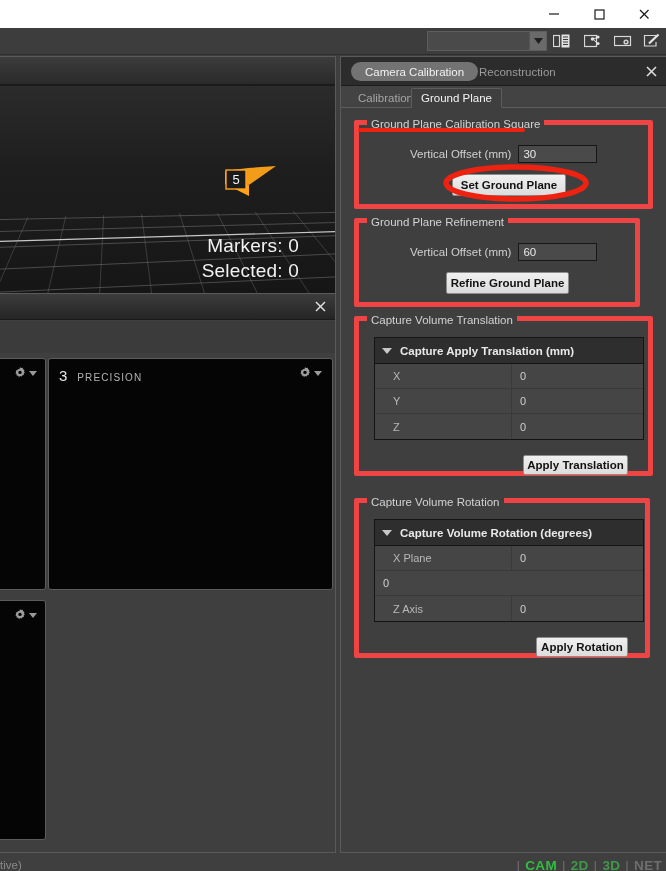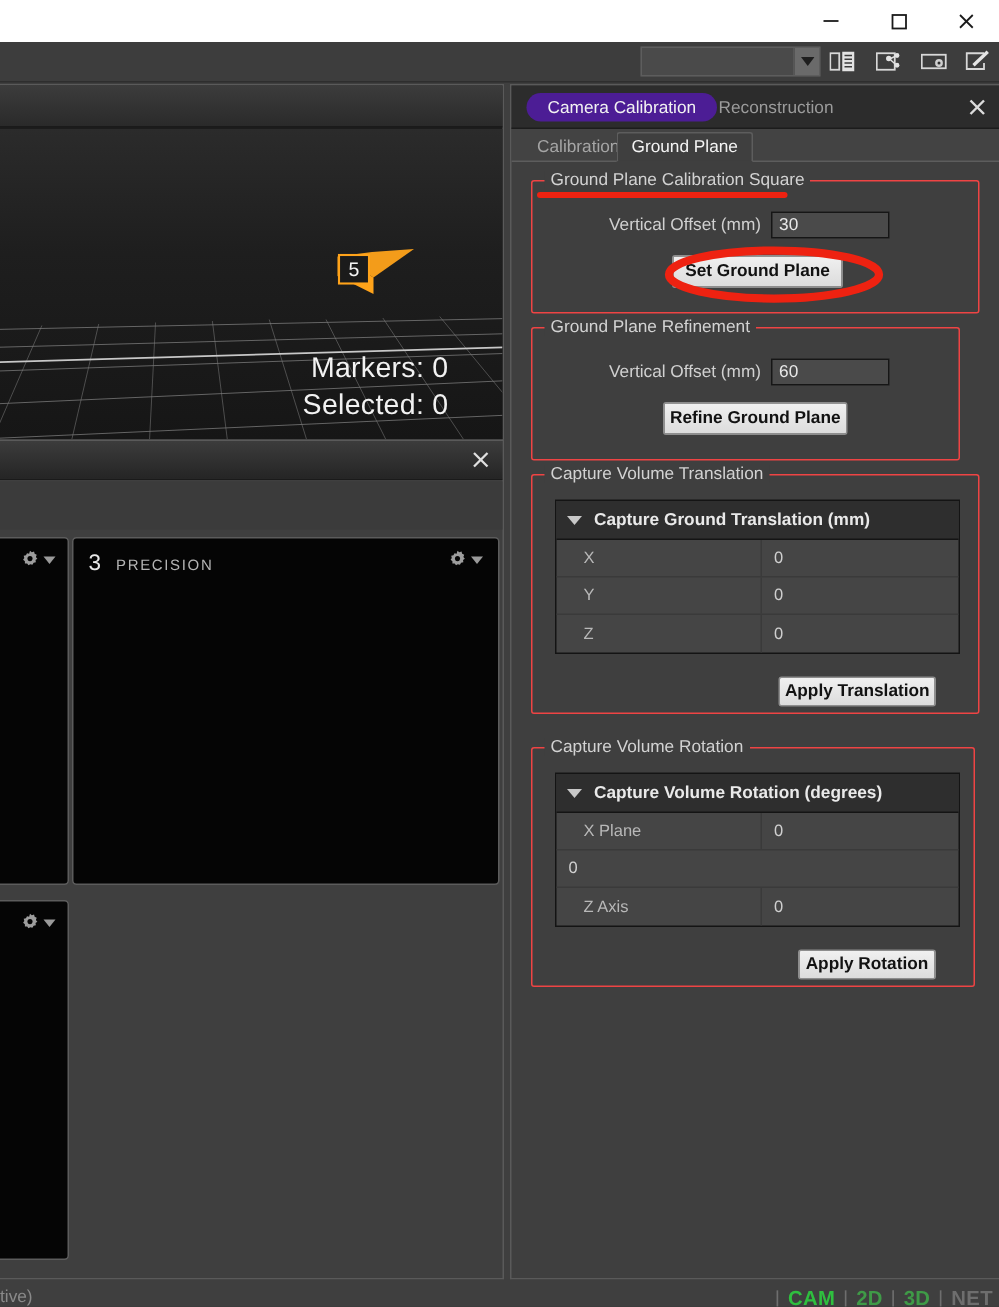--- a/index.html
+++ b/index.html
@@ -104,21 +104,21 @@
   .dock {
     position: absolute; left: 340px; top: 56px; width: 326px; height: 797px;
     background: #3f3f3f; border: 1px solid #5a5a5a; border-right: none;
   }
   .dock-tabbar {
     position: absolute; left: 0; top: 0; width: 100%; height: 29px;
     background: #2c2c2c; border-bottom: 1px solid #1c1c1c;
   }
   .pill {
     position: absolute; left: 10px; top: 5px; height: 19px; padding: 0 14px;
-    background: #4c1d95; border-radius: 10px; color: #f2f2f2; font-size: 11.5px;
+    background: #737373; border-radius: 10px; color: #f2f2f2; font-size: 11.5px;
     display: flex; align-items: center;
   }
   .tab-inactive {
     position: absolute; left: 138px; top: 5px; height: 19px;
     color: #9b9b9b; font-size: 11.5px; display: flex; align-items: center;
   }
   .dock-close {
     position: absolute; right: 6px; top: 5px; width: 18px; height: 18px;
     display: flex; align-items: center; justify-content: center;
     color: #d8d8d8; font-size: 13px;
@@ -132,21 +132,21 @@
     font-size: 11.5px; display: flex; align-items: center;
   }
   .subtab.inactive { left: 8px; color: #a5a5a5; }
   .subtab.active {
     left: 70px; color: #f4f4f4; background: #3f3f3f;
     border: 1px solid #5d5d5d; border-bottom: 1px solid #3f3f3f;
     border-radius: 2px 2px 0 0;
   }
 
   
-  .group { position: absolute; border: 1px solid #ef4444; border-radius: 2px; }
+  .group { position: absolute; border: 5px solid #ef4444; border-radius: 2px; }
   .group-title {
     position: absolute; left: 8px; top: -7px; padding: 0 4px;
     background: #3f3f3f; color: #d2d2d2; font-size: 11.5px; white-space: nowrap;
   }
   .field-row { position: absolute; display: flex; align-items: center; }
   .field-label { color: #d0d0d0; font-size: 11.5px; margin-right: 7px; }
   .field-input {
     background: #4a4a4a; border: 1px solid #161616; color: #e8e8e8;
     font-size: 11.5px; font-family: "Liberation Sans", sans-serif;
     padding: 2px 4px; outline: none;
@@ -411,21 +411,21 @@
       <div class="btn" style="left:87px; top:49px; width:123px; height:22px;">
         <span>Refine Ground Plane</span>
       </div>
     </div>
 
     <div class="group" style="left:13px; top:259px; width:299px; height:160px;">
       <div class="group-title">Capture Volume Translation</div>
       <div class="ptable" style="left:15px; top:16px; width:270px;">
         <div class="pt-head">
           <div class="pt-caret"></div>
-          <span class="pt-title">Capture Ground Translation (mm)</span>
+          <span class="pt-title">Capture Apply Translation (mm)</span>
         </div>
         <div class="pt-row">
           <div class="pt-key">X</div>
           <div class="pt-val">0</div>
         </div>
         <div class="pt-row">
           <div class="pt-key">Y</div>
           <div class="pt-val">0</div>
         </div>
         <div class="pt-row">

